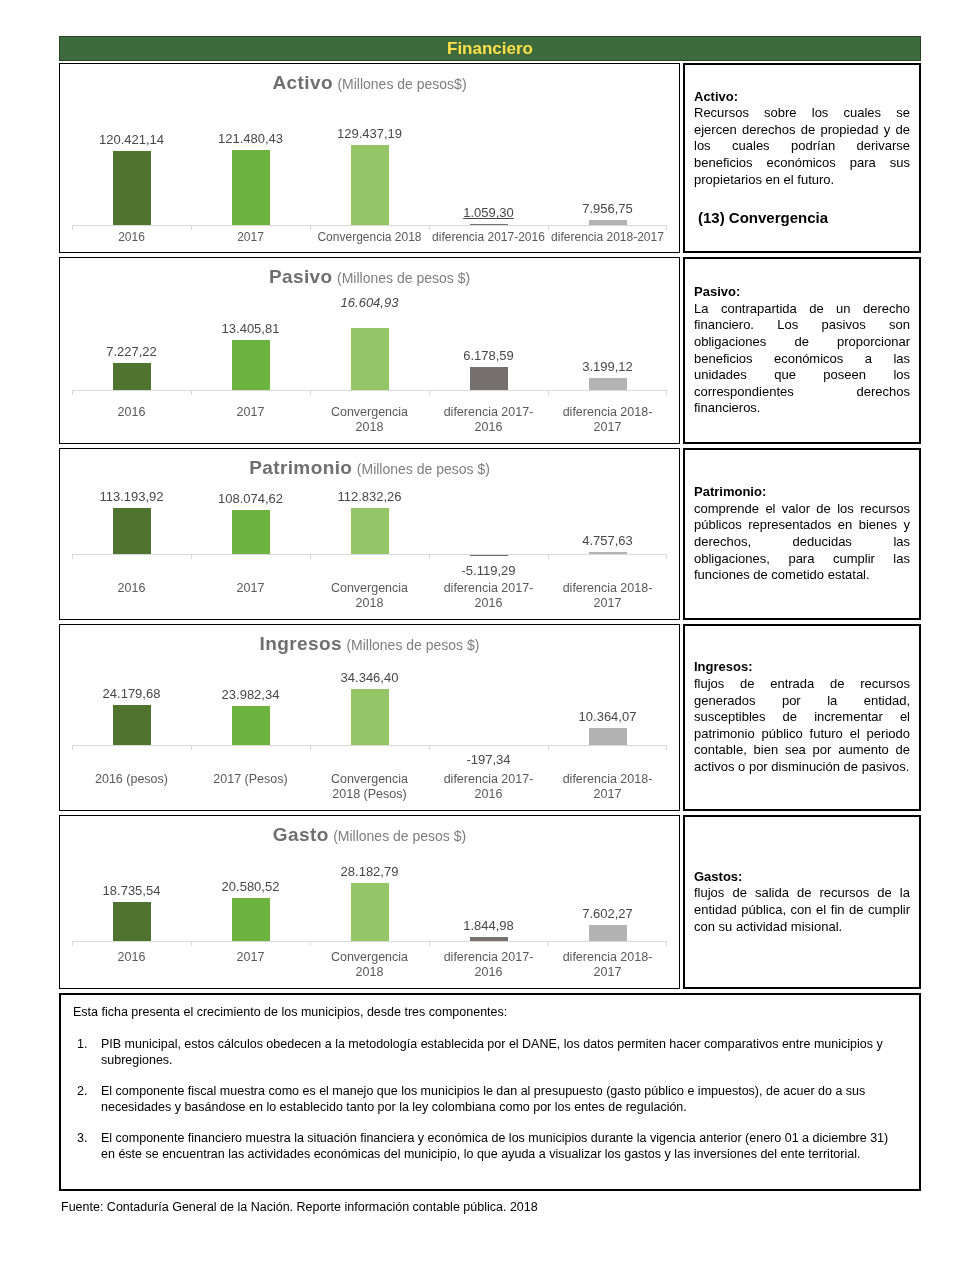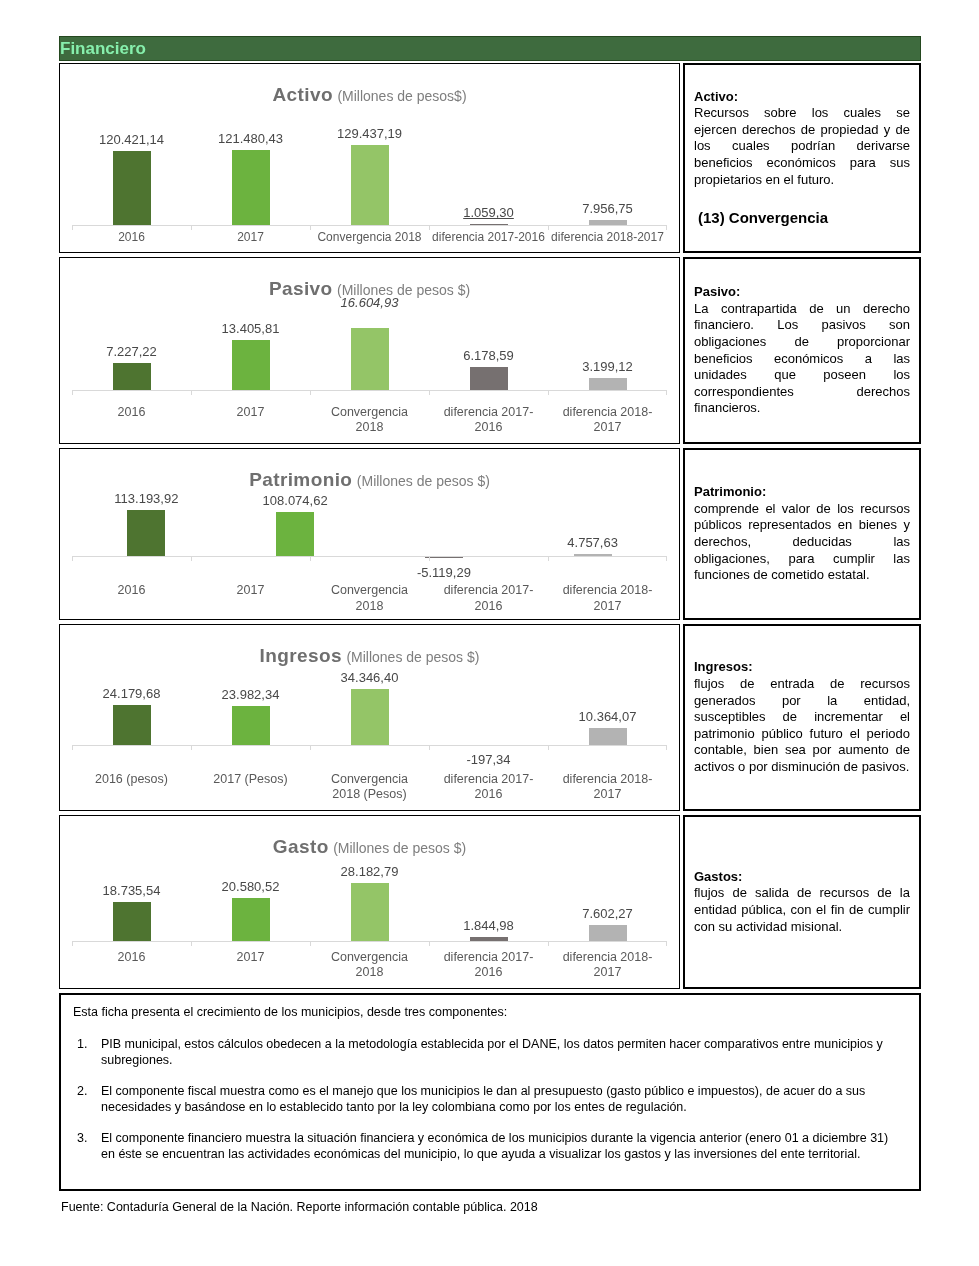--- a/index.html
+++ b/index.html
@@ -5,42 +5,42 @@
   * { box-sizing: border-box; }
   html,body { margin:0; padding:0; }
   body {
     width:979px; height:1266px; background:#ffffff; overflow:hidden;
     font-family:"Liberation Sans", sans-serif; color:#000; position:relative;
   }
   .page { position:absolute; left:59px; top:36px; width:862px; }
 
   
   .band {
-    height:25px; line-height:24px; text-align:left;
-    color:#86efac; font-weight:bold; font-size:17px;
+    height:25px; line-height:24px; text-align:center;
+    color:#fde047; font-weight:bold; font-size:17px;
     border:1px solid #24471f; margin-bottom:2px;
   }
 
   
   .row { display:flex; gap:3px; margin-bottom:4px; align-items:stretch; }
   .chart-box {
     flex:1; border:1px solid #000; background:#fff;
     display:flex; flex-direction:column; padding:0 12px; overflow:hidden;
   }
   .desc-box {
     width:238px; flex:none; border:2px solid #000; background:#fff;
     padding:6px 9px; display:flex; flex-direction:column; justify-content:center;
     font-size:13px; line-height:1.28;
   }
   .desc-title { font-weight:bold; }
   .desc-body  { text-align:justify; }
   .desc-note  { font-weight:bold; font-size:15px; margin-top:20px; padding-left:4px; }
 
   
-  .chart-title { text-align:center; margin-top:20px; color:#6f6f6f; flex:none; }
+  .chart-title { text-align:center; margin-top:8px; color:#6f6f6f; flex:none; }
   .t-main { font-size:19px; font-weight:bold; letter-spacing:.4px; }
   .t-sub  { font-size:14px; color:#7e7e7e; }
   .spacer { flex:1; }
   .plot {
     flex:none; display:flex; align-items:flex-end;
     height:calc(var(--ph) + 19px); position:relative;
   }
   .col { flex:1; position:relative; height:100%; }
   .bar {
     position:absolute; left:50%; transform:translateX(-50%);
@@ -196,20 +196,24 @@
       <div class="plot">
           <div class="col">
             <div class="vlabel" style="bottom: 50px;">113.193,92</div>
             <div class="bar" style="height: 46px; background: rgb(78, 116, 48); bottom: 0px;"></div>
           </div>
           <div class="col">
             <div class="vlabel" style="bottom: 47.9196px;">108.074,62</div>
             <div class="bar" style="height: 43.9196px; background: rgb(108, 179, 63); bottom: 0px;"></div>
           </div>
           <div class="col">
+            <div class="vlabel" style="bottom: 49.853px;">112.832,26</div>
+            <div class="bar" style="height: 45.853px; background: rgb(148, 197, 103); bottom: 0px;"></div>
+          </div>
+          <div class="col">
             <div class="vlabel" style="top: calc(100% + 9.08039px);">-5.119,29</div>
             <div class="bar" style="height: 2.08039px; background: rgb(118, 112, 112); bottom: -2.08039px;"></div>
           </div>
           <div class="col">
             <div class="vlabel" style="bottom: 5.93342px;">4.757,63</div>
             <div class="bar" style="height: 1.93342px; background: rgb(179, 179, 179); bottom: 0px;"></div>
           </div>
         </div>
       <div class="axis">
           <i style="left: calc(0% + 0px);"></i>

